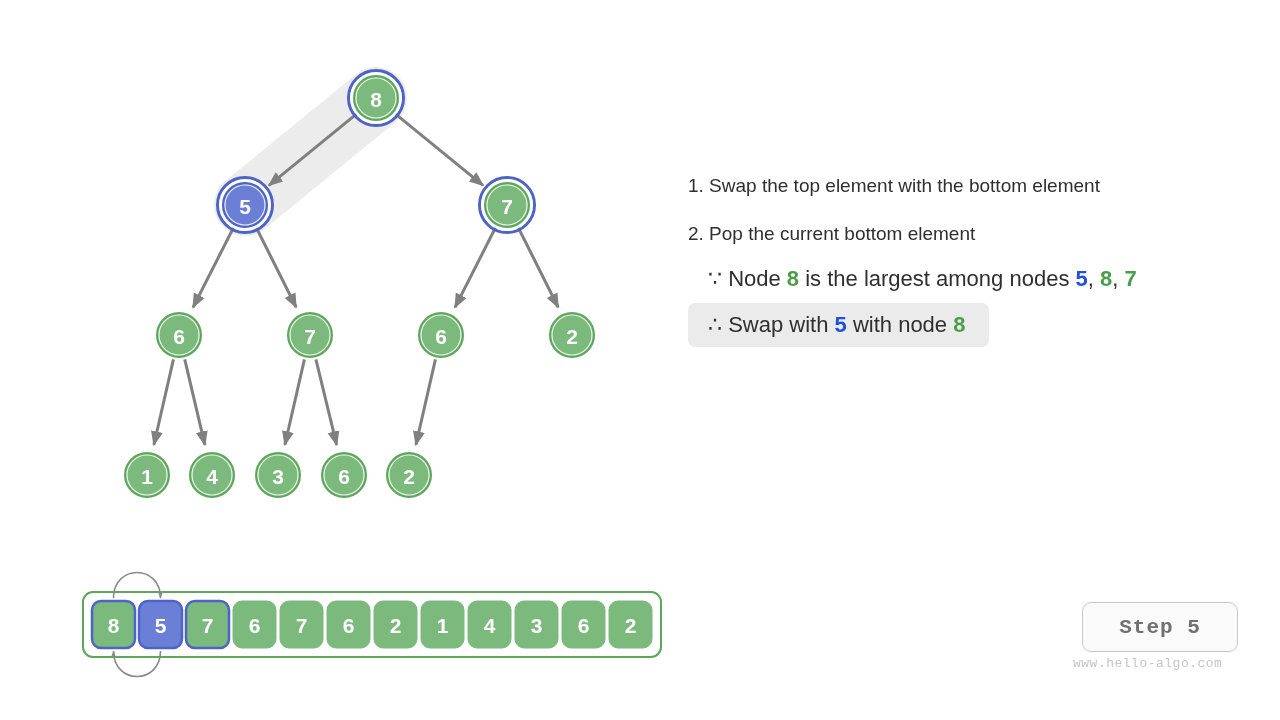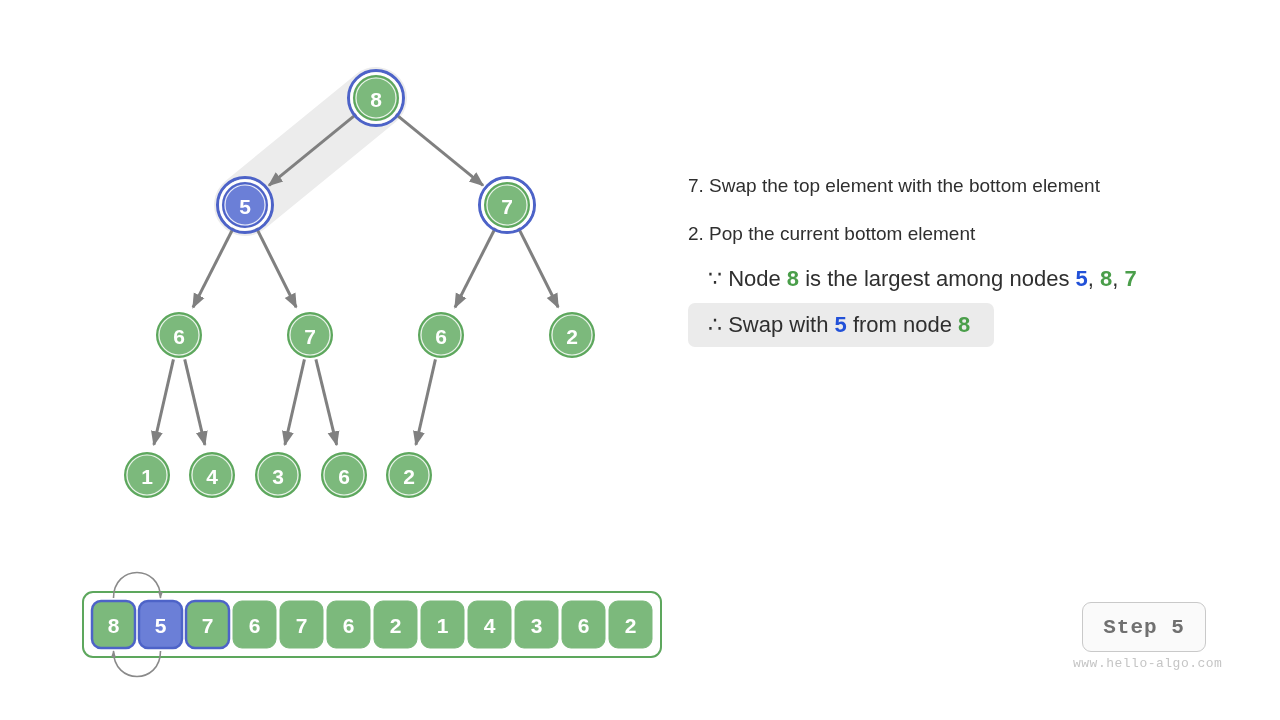--- a/index.html
+++ b/index.html
@@ -82,21 +82,21 @@
     margin-top: 3px;
   }
   .num-green { color: #4a9e4a; font-weight: 700; }
   .num-blue  { color: #2251d8; font-weight: 700; }
 
   
   #step-badge {
     position: absolute;
     left: 1082px;
     top: 602px;
-    width: 124px;
+    width: 156px;
     height: 50px;
     border: 1px solid #c9c9c9;
     border-radius: 9px;
     background: #fafafa;
     display: flex;
     align-items: center;
     justify-content: center;
     font-family: "Liberation Mono", monospace;
     font-size: 21px;
     font-weight: 700;
@@ -266,39 +266,39 @@
     </g>
   <g id="swap-layer">
       <path d="M 113.5 598 C 113.5 564, 160.5 564, 160.5 598" fill="none" stroke="#8a8a8a" stroke-width="1.6" marker-end="url(#arrow-swap)"></path>
       <path d="M 160.5 651 C 160.5 685, 113.5 685, 113.5 651" fill="none" stroke="#8a8a8a" stroke-width="1.6" marker-end="url(#arrow-swap)"></path>
     </g>
 </svg>
 
 <div id="panel">
 
 
-  <p class="step-line">7. Swap the top element with the bottom element</p>
+  <p class="step-line">1. Swap the top element with the bottom element</p>
 
   <p class="step-line">2. Pop the current bottom element</p>
 
 
   <p class="reason-line">
     <span>∵</span>
     <span>Node</span>
     <span class="num-green">8</span>
     <span>is the largest among nodes</span>
     <span class="num-blue">5</span><span>,</span>
     <span class="num-green">8</span><span>,</span>
     <span class="num-green">7</span>
   </p>
 
   <p class="reason-line boxed">
     <span>∴</span>
     <span>Swap with</span>
     <span class="num-blue">5</span>
-    <span>from node</span>
+    <span>with node</span>
     <span class="num-green">8</span>
   </p>
 </div>
 
 <div id="step-badge">Step 5</div>
 
 <div id="watermark">www.hello-algo.com</div>
 
 </body></html>

